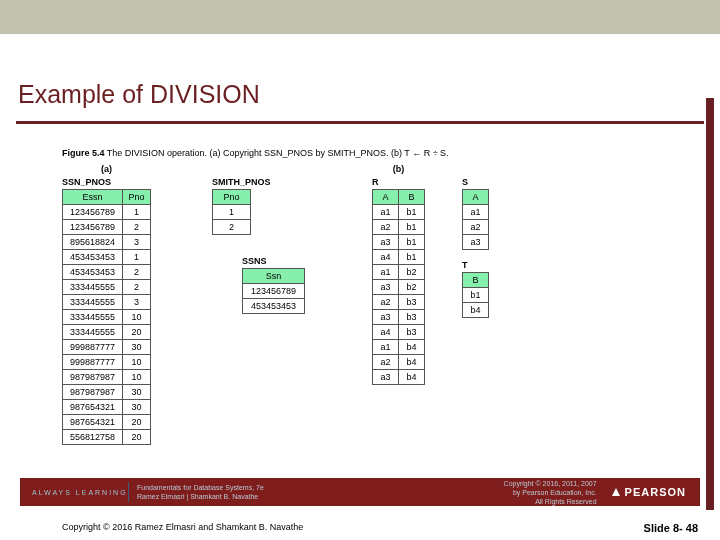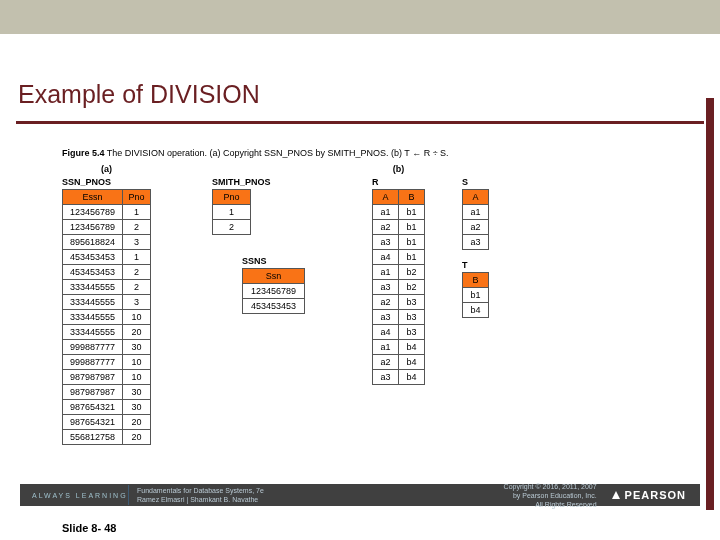--- a/index.html
+++ b/index.html
@@ -59,36 +59,36 @@
     font-size: 9px;
   }
   table.data th, table.data td {
     border: 1px solid #555;
     padding: 2px 5px;
     text-align: center;
     background: #fff;
     font-weight: normal;
   }
   table.data th {
-    background: #f97316;
+    background: #86efac;
   }
   table.data.ssn td:first-child { min-width: 60px; }
   table.data.ssn td:last-child  { min-width: 28px; }
   table.data.smith th, table.data.smith td { min-width: 38px; }
   table.data.ssns td { min-width: 62px; }
   table.data.ab th, table.data.ab td { min-width: 26px; }
   table.data.a td { min-width: 26px; }
 
   .bottom-band {
     position: absolute;
     left: 20px;
     right: 20px;
     bottom: 34px;
-    height: 22px;
-    background: #404040;
+    height: 28px;
+    background: #7f1d1d;
     display: flex;
     align-items: center;
     color: #fff;
   }
   .always {
     font-size: 7px;
     letter-spacing: 2px;
     color: #9fc0cc;
     padding-left: 12px;
     width: 108px;
@@ -381,14 +381,15 @@
   </div>
   <div class="pearson">
     <svg width="10" height="10" viewBox="0 0 10 10">
         <path d="M1 9 L5 1 L9 9 Z" fill="#fff"></path>
       </svg>
     <span>PEARSON</span>
   </div>
 </div>
 
 <div class="footer">
+  <div>Copyright © 2016 Ramez Elmasri and Shamkant B. Navathe</div>
   <div class="slide-num">Slide 8- 48</div>
 </div>
 
 </body></html>

